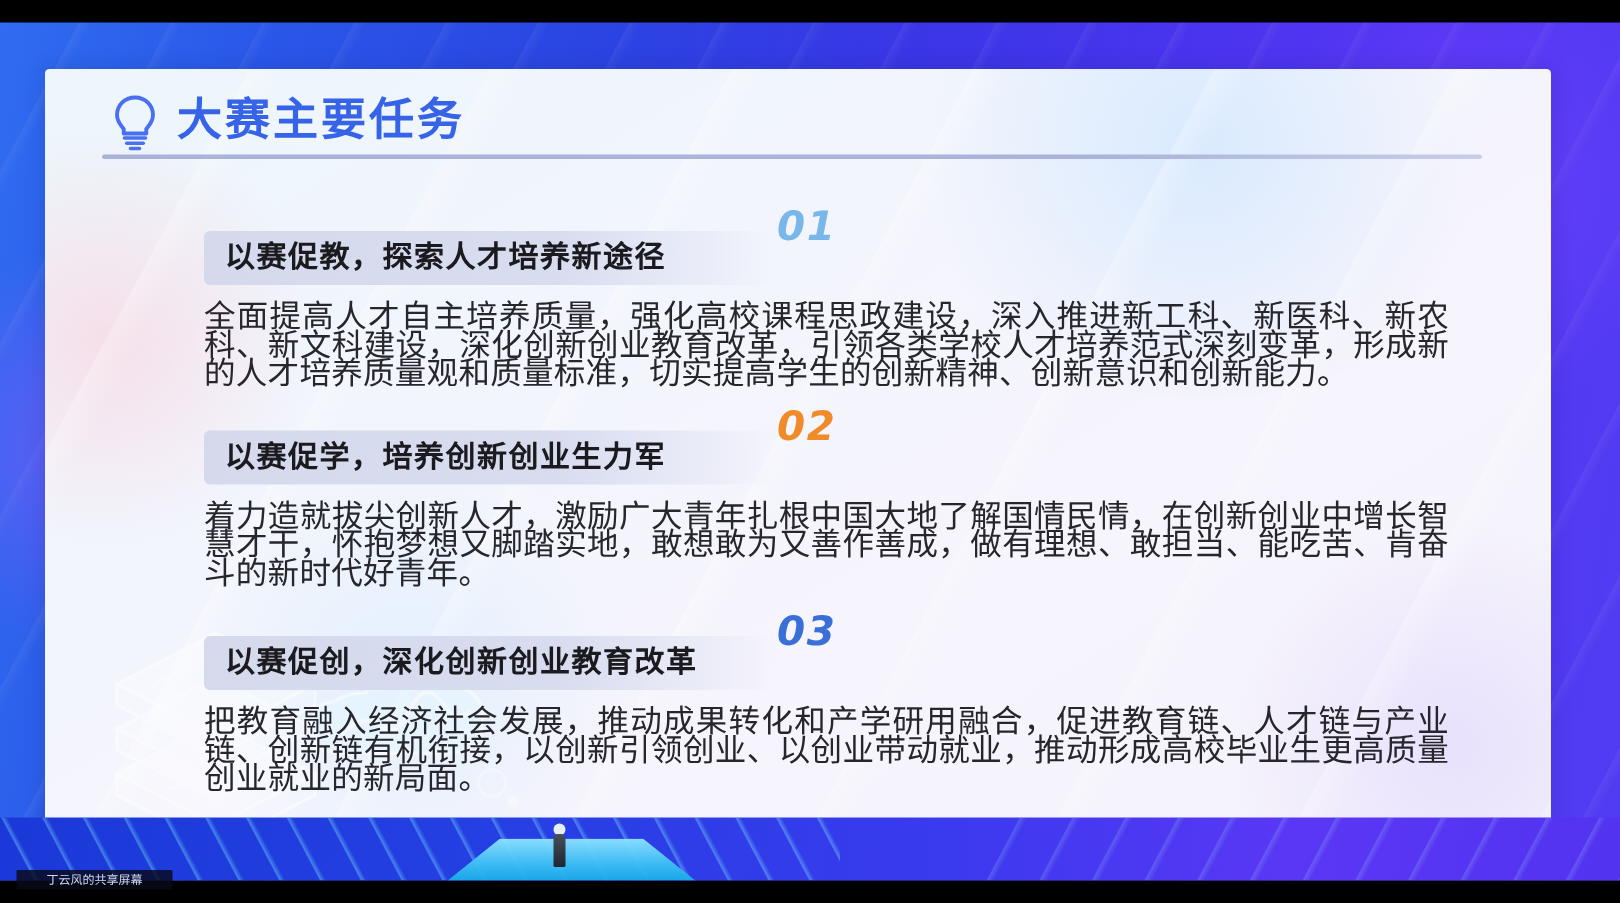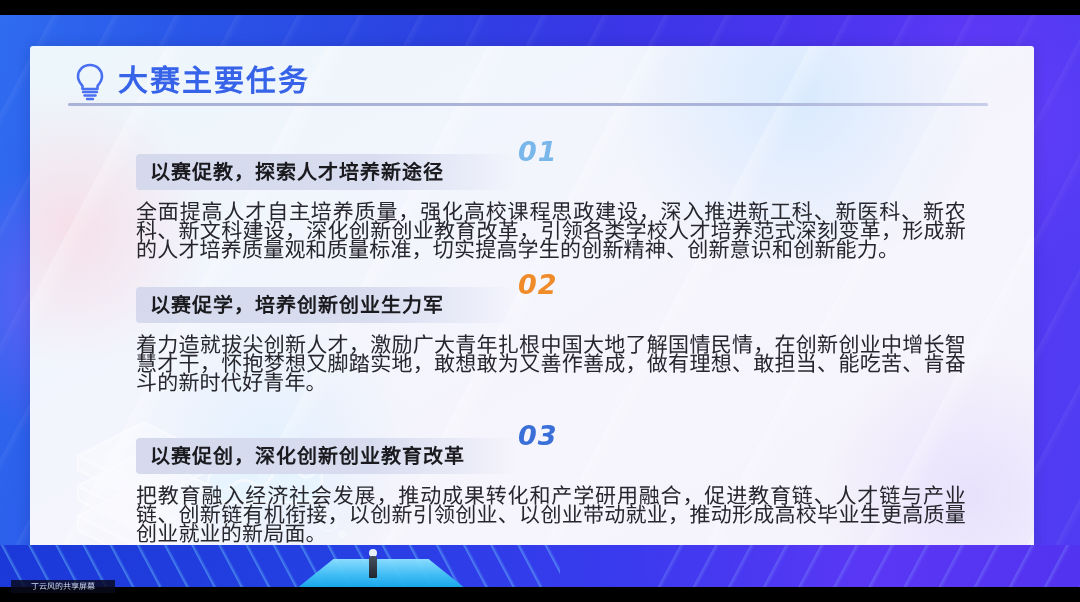--- a/index.html
+++ b/index.html
@@ -250,21 +250,21 @@
     margin-top: 14px;
     width: 830px;
     font-size: 21px;
     line-height: 19px;
     color: #26262c;
     letter-spacing: 0.2px;
     text-align: justify;
     font-family: Liberation Mono, monospace;
   }
   #section-1 { margin-bottom: 26px; }
-  #section-2 { margin-bottom: 44px; }
+  #section-2 { margin-bottom: 30px; }
 
   
   #share-label {
     position: absolute;
     left: 11px; bottom: 9px;
     padding: 1px 20px;
     background: rgba(8,10,26,0.82);
     color: #cfd8ef;
     font-size: 8px;
     line-height: 11px;

